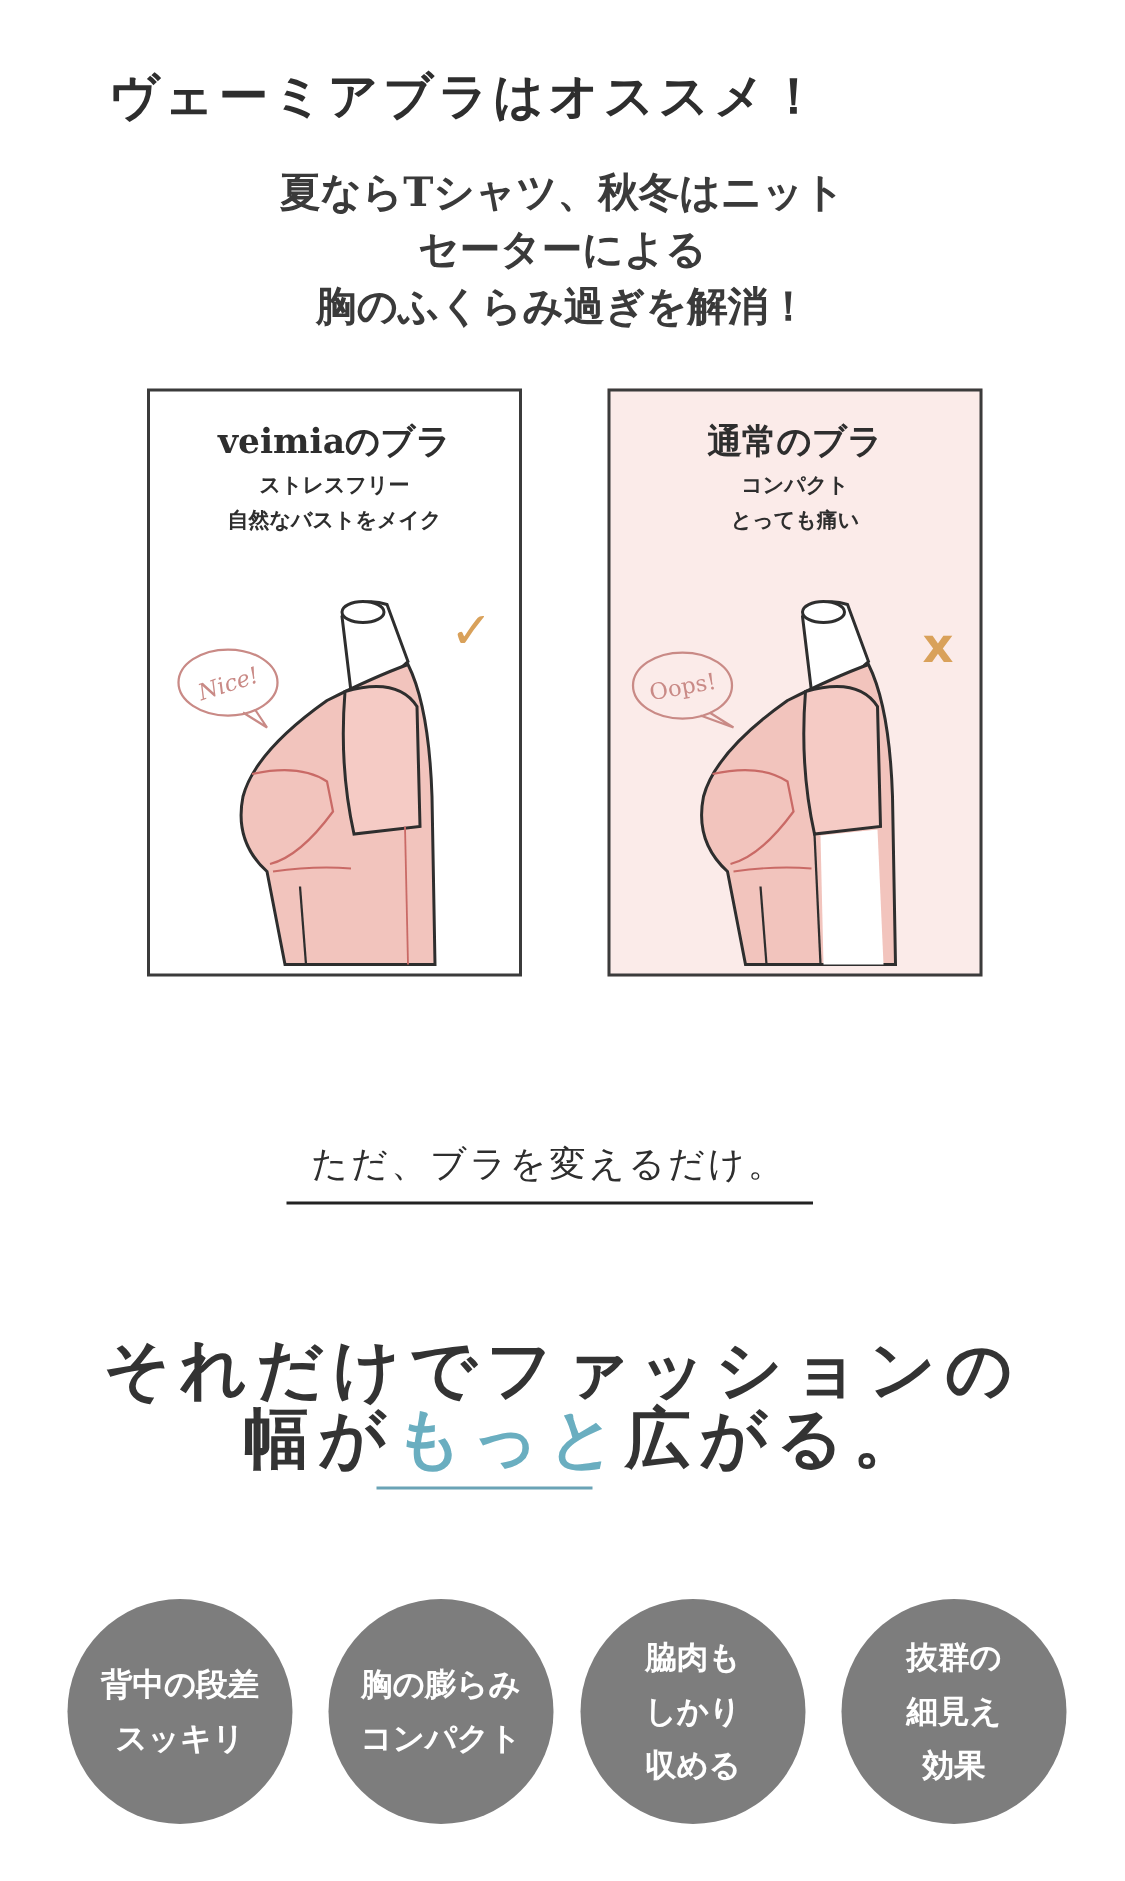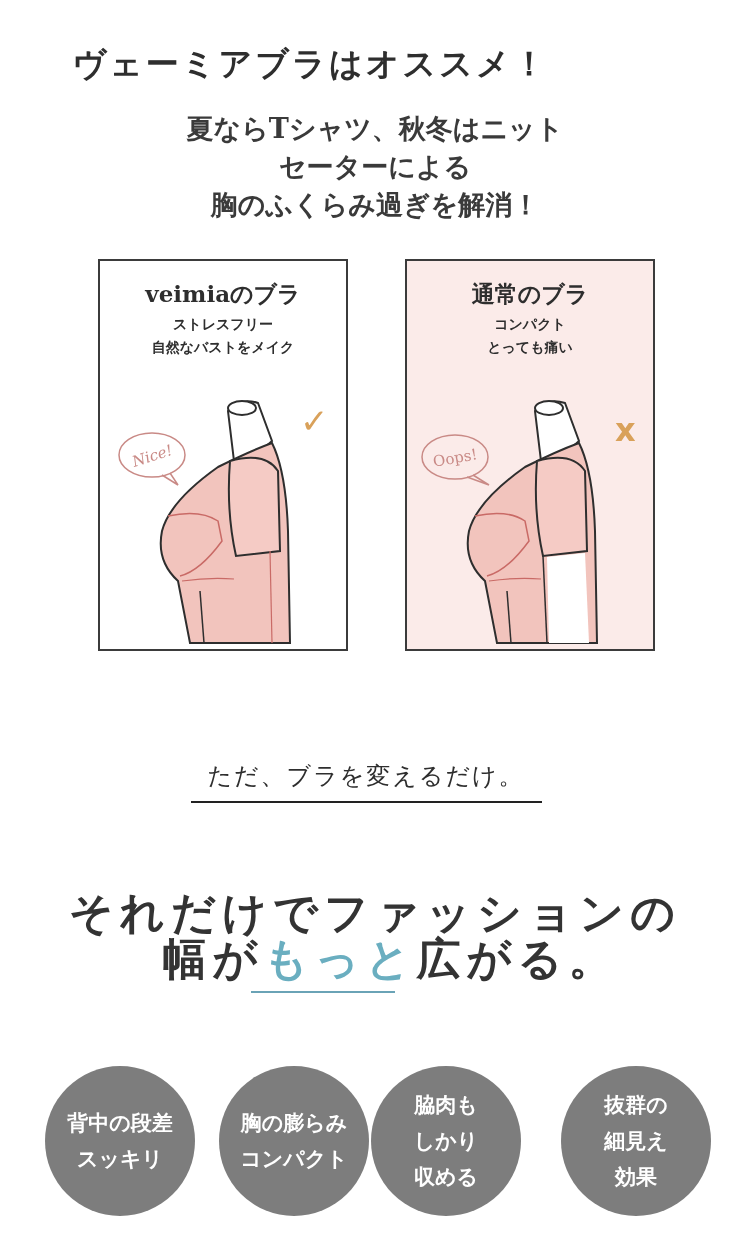--- a/index.html
+++ b/index.html
@@ -112,21 +112,21 @@
 
 <div class="circles">
   <div class="circle" style="left:0px">
       <span>背中の段差
 スッキリ</span>
     </div>
   <div class="circle" style="left:174px">
       <span>胸の膨らみ
 コンパクト</span>
     </div>
-  <div class="circle" style="left:326px">
+  <div class="circle" style="left:342px">
       <span>脇肉も
 しかり
 収める</span>
     </div>
   <div class="circle" style="left:516px">
       <span>抜群の
 細見え
 効果</span>
     </div>
 </div>

